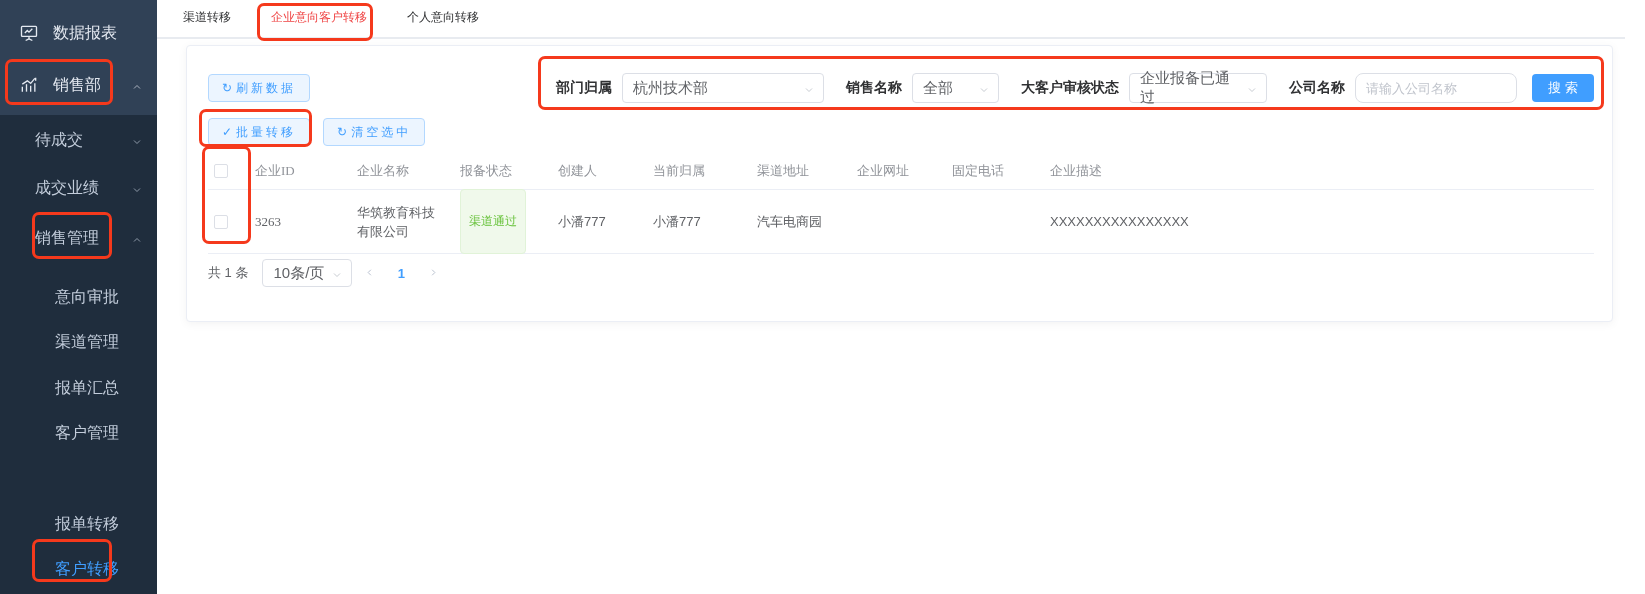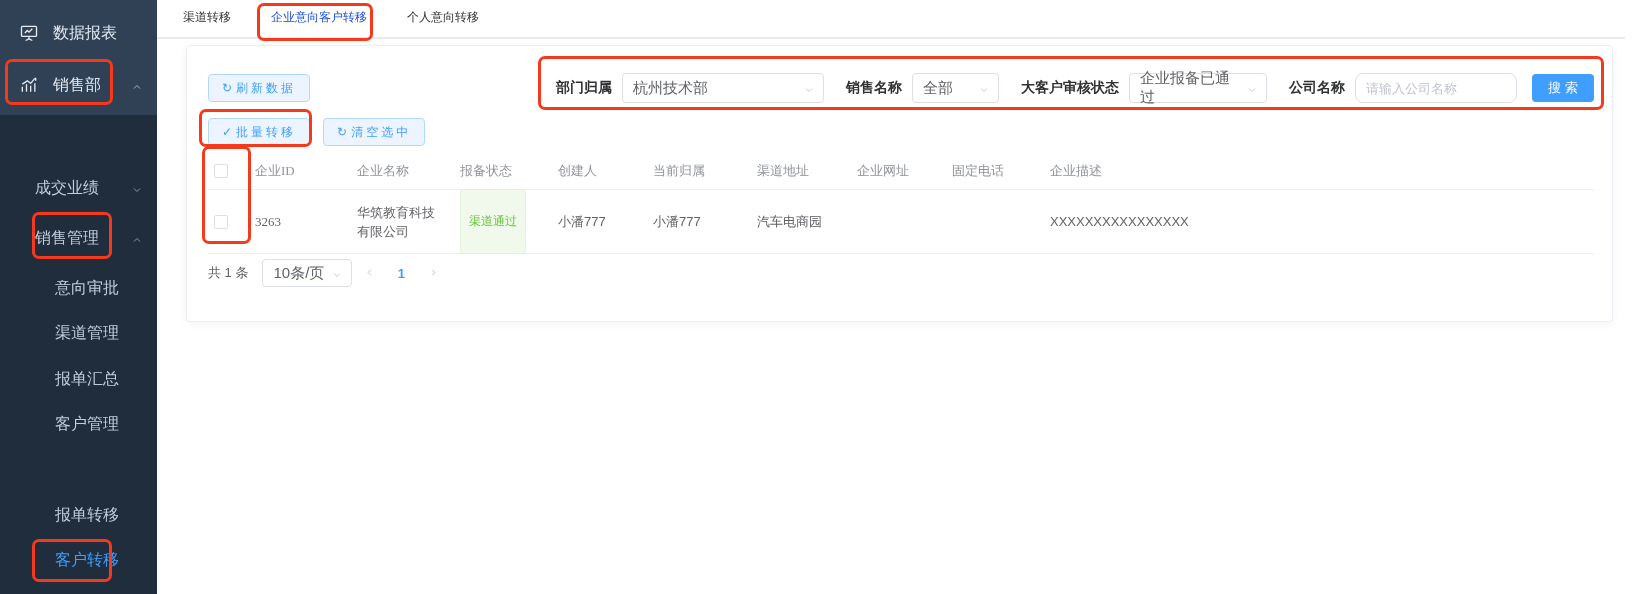--- a/index.html
+++ b/index.html
@@ -8,34 +8,34 @@
   .page { position:relative; width:1645px; height:594px; }
 
   
   .sidebar { position:absolute; left:0; top:0; width:157px; height:594px; background:#304156; }
   .sidebar-dark { position:absolute; left:0; top:115px; right:0; bottom:0; background:#1f2d3d; }
   .s-item { position:absolute; left:0; width:157px; height:40px; display:flex; align-items:center;
     font-size:16px; color:#c9d2e0; cursor:pointer; z-index:2; }
   .s-item.l1 { padding-left:18px; color:#e4e9f1; }
   .s-item.l1 .s-label { margin-left:13px; }
   .s-item.l2 { padding-left:35px; color:#c3cddb; }
-  .s-item.l3 { padding-left:55px; color:#c3cddb; }
+  .s-item.l3 { padding-left:55px; color:#c3cddb;align-items:flex-end; }
   .s-item.active { color:#409eff; }
   .s-icon { width:22px; height:22px; display:inline-flex; align-items:center; justify-content:center; }
   .s-icon svg { width:20px; height:20px; stroke:currentColor; fill:none; stroke-width:1.6; }
   .s-chev { position:absolute; right:14px; width:12px; height:12px; opacity:.75; }
   .s-chev svg { width:12px; height:12px; stroke:currentColor; fill:none; stroke-width:1.8; }
 
   
   .main { position:absolute; left:157px; top:0; width:1488px; height:594px; background:#fff; }
   .tabbar { position:absolute; left:0; top:0; width:1468px; height:39px;
     border-bottom:2px solid #e8ebf0; display:flex; align-items:center; padding-left:26px; }
   .tab { font-size:12px; color:#303133; margin-right:40px; height:39px; line-height:37px;
     cursor:pointer; position:relative; font-weight:500; }
-  .tab.active { color:#1d4ed8; }
+  .tab.active { color:#ef4444; }
   .tab.active::after { content:""; position:absolute; left:0; right:0; bottom:-2px; height:2px; background:#409eff; }
 
   
   .card { position:absolute; left:29px; top:45px; width:1427px; height:277px; background:#fff;
     border:1px solid #ebeef5; border-radius:4px; box-shadow:0 2px 10px rgba(0,0,0,.05); }
 
   .btn-plain { display:inline-flex; align-items:center; justify-content:center; height:28px;
     padding:0 13px; background:#ecf5ff; border:1px solid #b3d8ff; border-radius:4px;
     color:#409eff; font-size:12px; letter-spacing:3px; cursor:pointer; white-space:nowrap; }
   .btn-plain .bicon { letter-spacing:0; margin-right:4px; font-size:12px; }
@@ -124,20 +124,28 @@
           </svg>
       </span>
       <span class="s-label">销售部</span>
       <span class="s-chev">
         <svg viewBox="0 0 24 24">
             <polyline points="6,15 12,9 18,15"></polyline>
           </svg>
       </span>
     </div>
 
+    <div class="s-item l2" style="top:120px">
+      <span>待成交</span>
+      <span class="s-chev">
+        <svg viewBox="0 0 24 24">
+            <polyline points="6,9 12,15 18,9"></polyline>
+          </svg>
+      </span>
+    </div>
 
     <div class="s-item l2" style="top:168px">
       <span>成交业绩</span>
       <span class="s-chev">
         <svg viewBox="0 0 24 24">
             <polyline points="6,9 12,15 18,9"></polyline>
           </svg>
       </span>
     </div>
 

